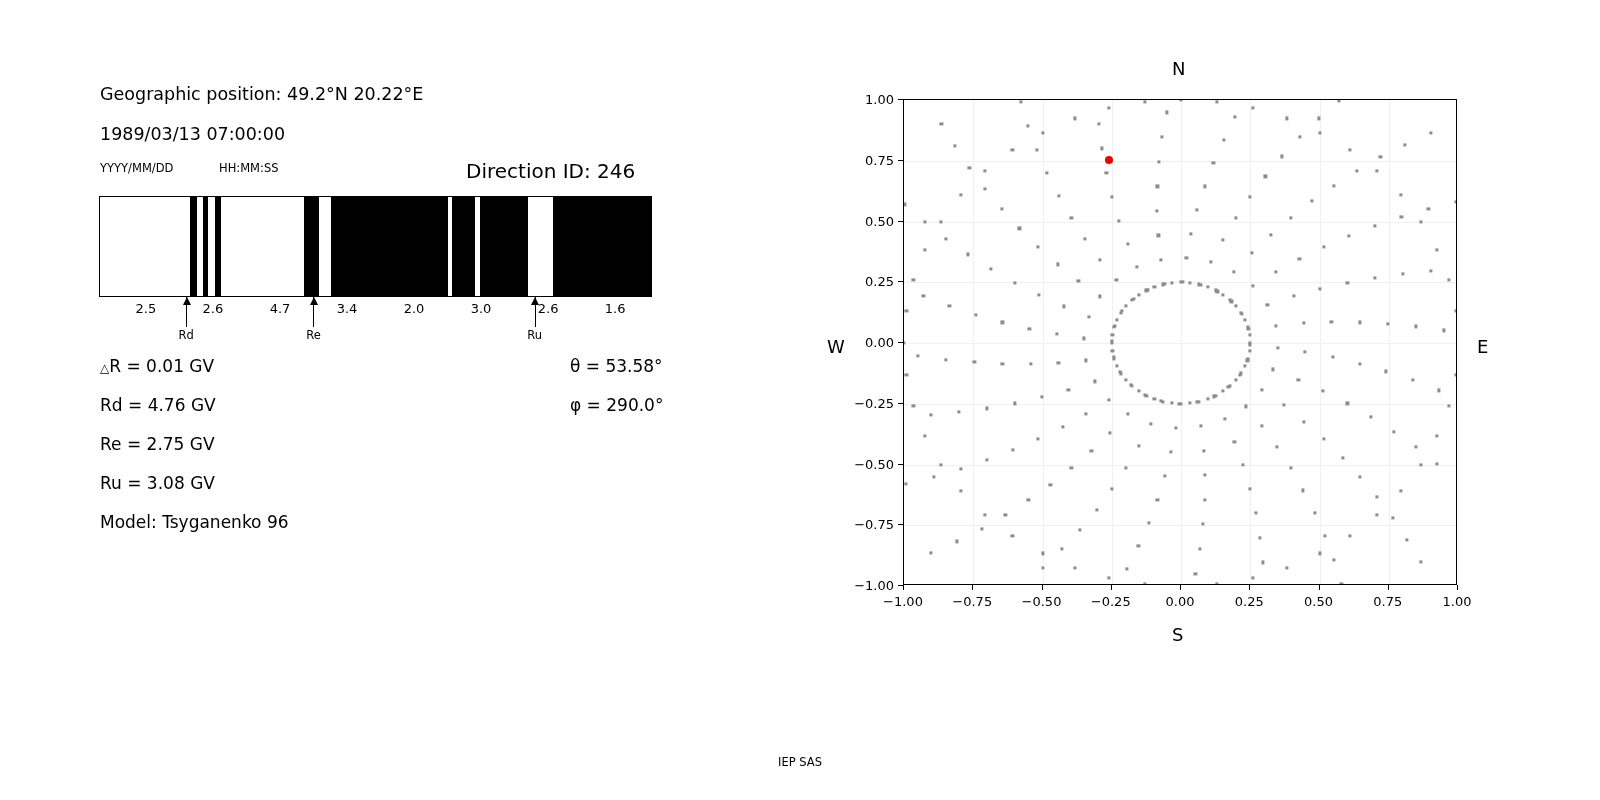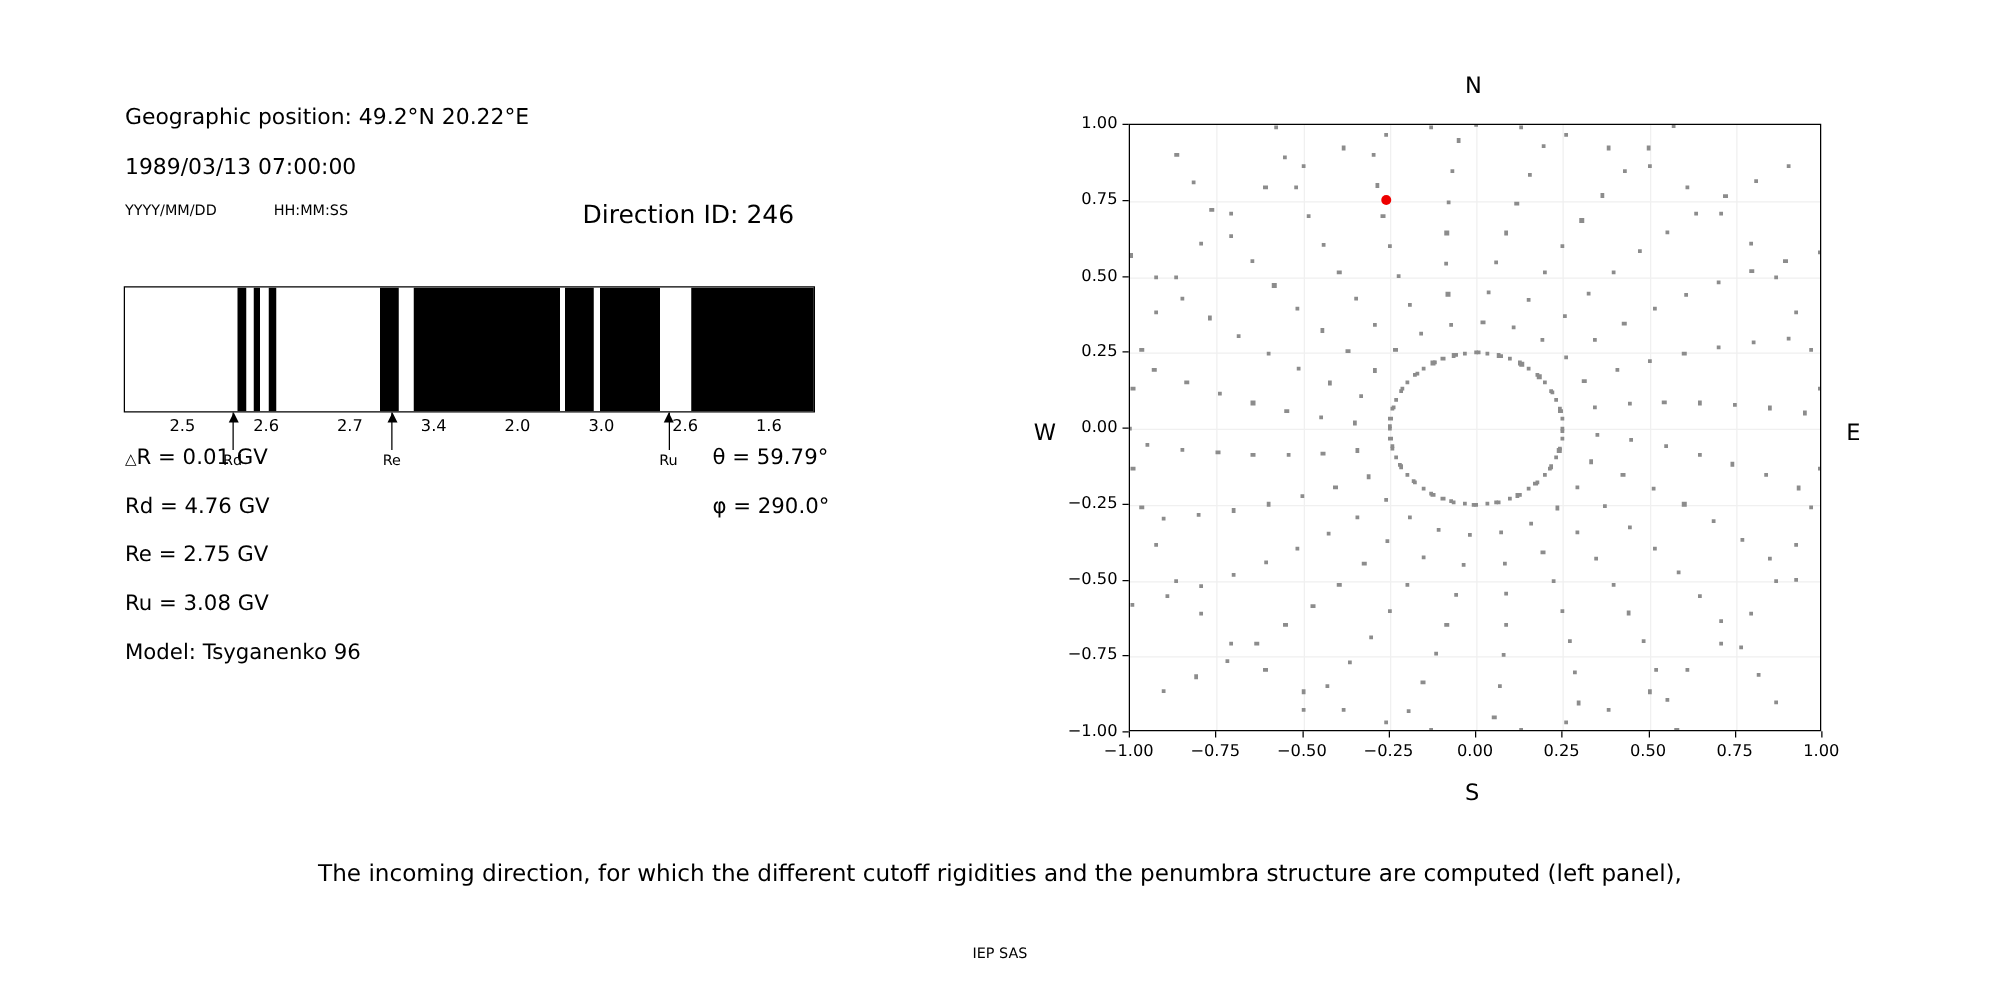--- a/index.html
+++ b/index.html
@@ -40,21 +40,21 @@
   }
   #direction-id {
     left: 466px; top: 159px;
     font-size: 20px;
     white-space: nowrap;
   }
 
   
   #penumbra-panel {
     left: 99px; top: 196px;
-    width: 553px; height: 129px; margin-top: 33px;
+    width: 553px; height: 129px;
   }
   #penumbra-frame {
     position: absolute;
     left: 0; top: 0;
     width: 553px; height: 101px;
     border: 1.3px solid #000;
     box-sizing: border-box;
     background: #ffffff;
     overflow: hidden;
   }
@@ -225,21 +225,21 @@
       <div class="penumbra-band" style="left: 115.292px; width: 6.03273px;"></div>
       <div class="penumbra-band" style="left: 204.442px; width: 14.7467px;"></div>
       <div class="penumbra-band" style="left: 231.255px; width: 116.633px;"></div>
       <div class="penumbra-band" style="left: 351.909px; width: 22.7903px;"></div>
       <div class="penumbra-band" style="left: 380.062px; width: 47.5915px;"></div>
       <div class="penumbra-band" style="left: 453.125px; width: 99.8752px;"></div>
     </div>
   <div id="penumbra-axis">
       <div class="xtick-label" style="left: 46.9212px;">2.5</div>
       <div class="xtick-label" style="left: 113.952px;">2.6</div>
-      <div class="xtick-label" style="left: 180.982px;">2.7</div>
+      <div class="xtick-label" style="left: 180.982px;">4.7</div>
       <div class="xtick-label" style="left: 248.012px;">3.4</div>
       <div class="xtick-label" style="left: 315.042px;">2.0</div>
       <div class="xtick-label" style="left: 382.073px;">3.0</div>
       <div class="xtick-label" style="left: 449.103px;">2.6</div>
       <div class="xtick-label" style="left: 516.133px;">1.6</div>
       <div class="cutoff-marker" style="left: 87.1394px;"></div>
       <div class="cutoff-label" style="left: 87.1394px;">Rd</div>
       <div class="cutoff-marker" style="left: 214.497px;"></div>
       <div class="cutoff-label" style="left: 214.497px;">Re</div>
       <div class="cutoff-marker" style="left: 435.697px;"></div>
@@ -248,21 +248,21 @@
 </div>
 
 <div class="param-line" style="top:356px">
   <span class="sub-delta">△</span><span>R = 0.01 GV</span>
 </div>
 <div class="param-line" style="top:395px">Rd = 4.76 GV</div>
 <div class="param-line" style="top:434px">Re = 2.75 GV</div>
 <div class="param-line" style="top:473px">Ru = 3.08 GV</div>
 <div class="param-line" style="top:512px">Model: Tsyganenko 96</div>
 
-<div class="angle-line" style="left:570px; top:356px">θ = 59.79°</div>
+<div class="angle-line" style="left:570px; top:356px">θ = 53.58°</div>
 <div class="angle-line" style="left:570px; top:395px">φ = 290.0°</div>
 
 <div class="abs" id="polar-panel">
   <div id="polar-frame">
       <div class="grid-v" style="left: 69.25px;"></div>
       <div class="grid-v" style="left: 138.5px;"></div>
       <div class="grid-v" style="left: 207.75px;"></div>
       <div class="grid-v" style="left: 277px;"></div>
       <div class="grid-v" style="left: 346.25px;"></div>
       <div class="grid-v" style="left: 415.5px;"></div>
@@ -628,15 +628,14 @@
     <div class="xtick-mark" style="left: 484.75px;"></div>
     <div class="xtick" style="left: 554px;">1.00</div>
     <div class="xtick-mark" style="left: 554px;"></div>
   </div>
 <div class="abs" id="compass-n">N</div>
 <div class="abs" id="compass-s">S</div>
 <div class="abs" id="compass-w">W</div>
 <div class="abs" id="compass-e">E</div>
 
 <div class="abs" id="caption">
-  <div>The incoming direction, for which the different cutoff rigidities and the penumbra structure are computed (left panel),</div>
 </div>
 <div class="abs" id="footer-credit">IEP SAS</div>
 
 </body></html>

